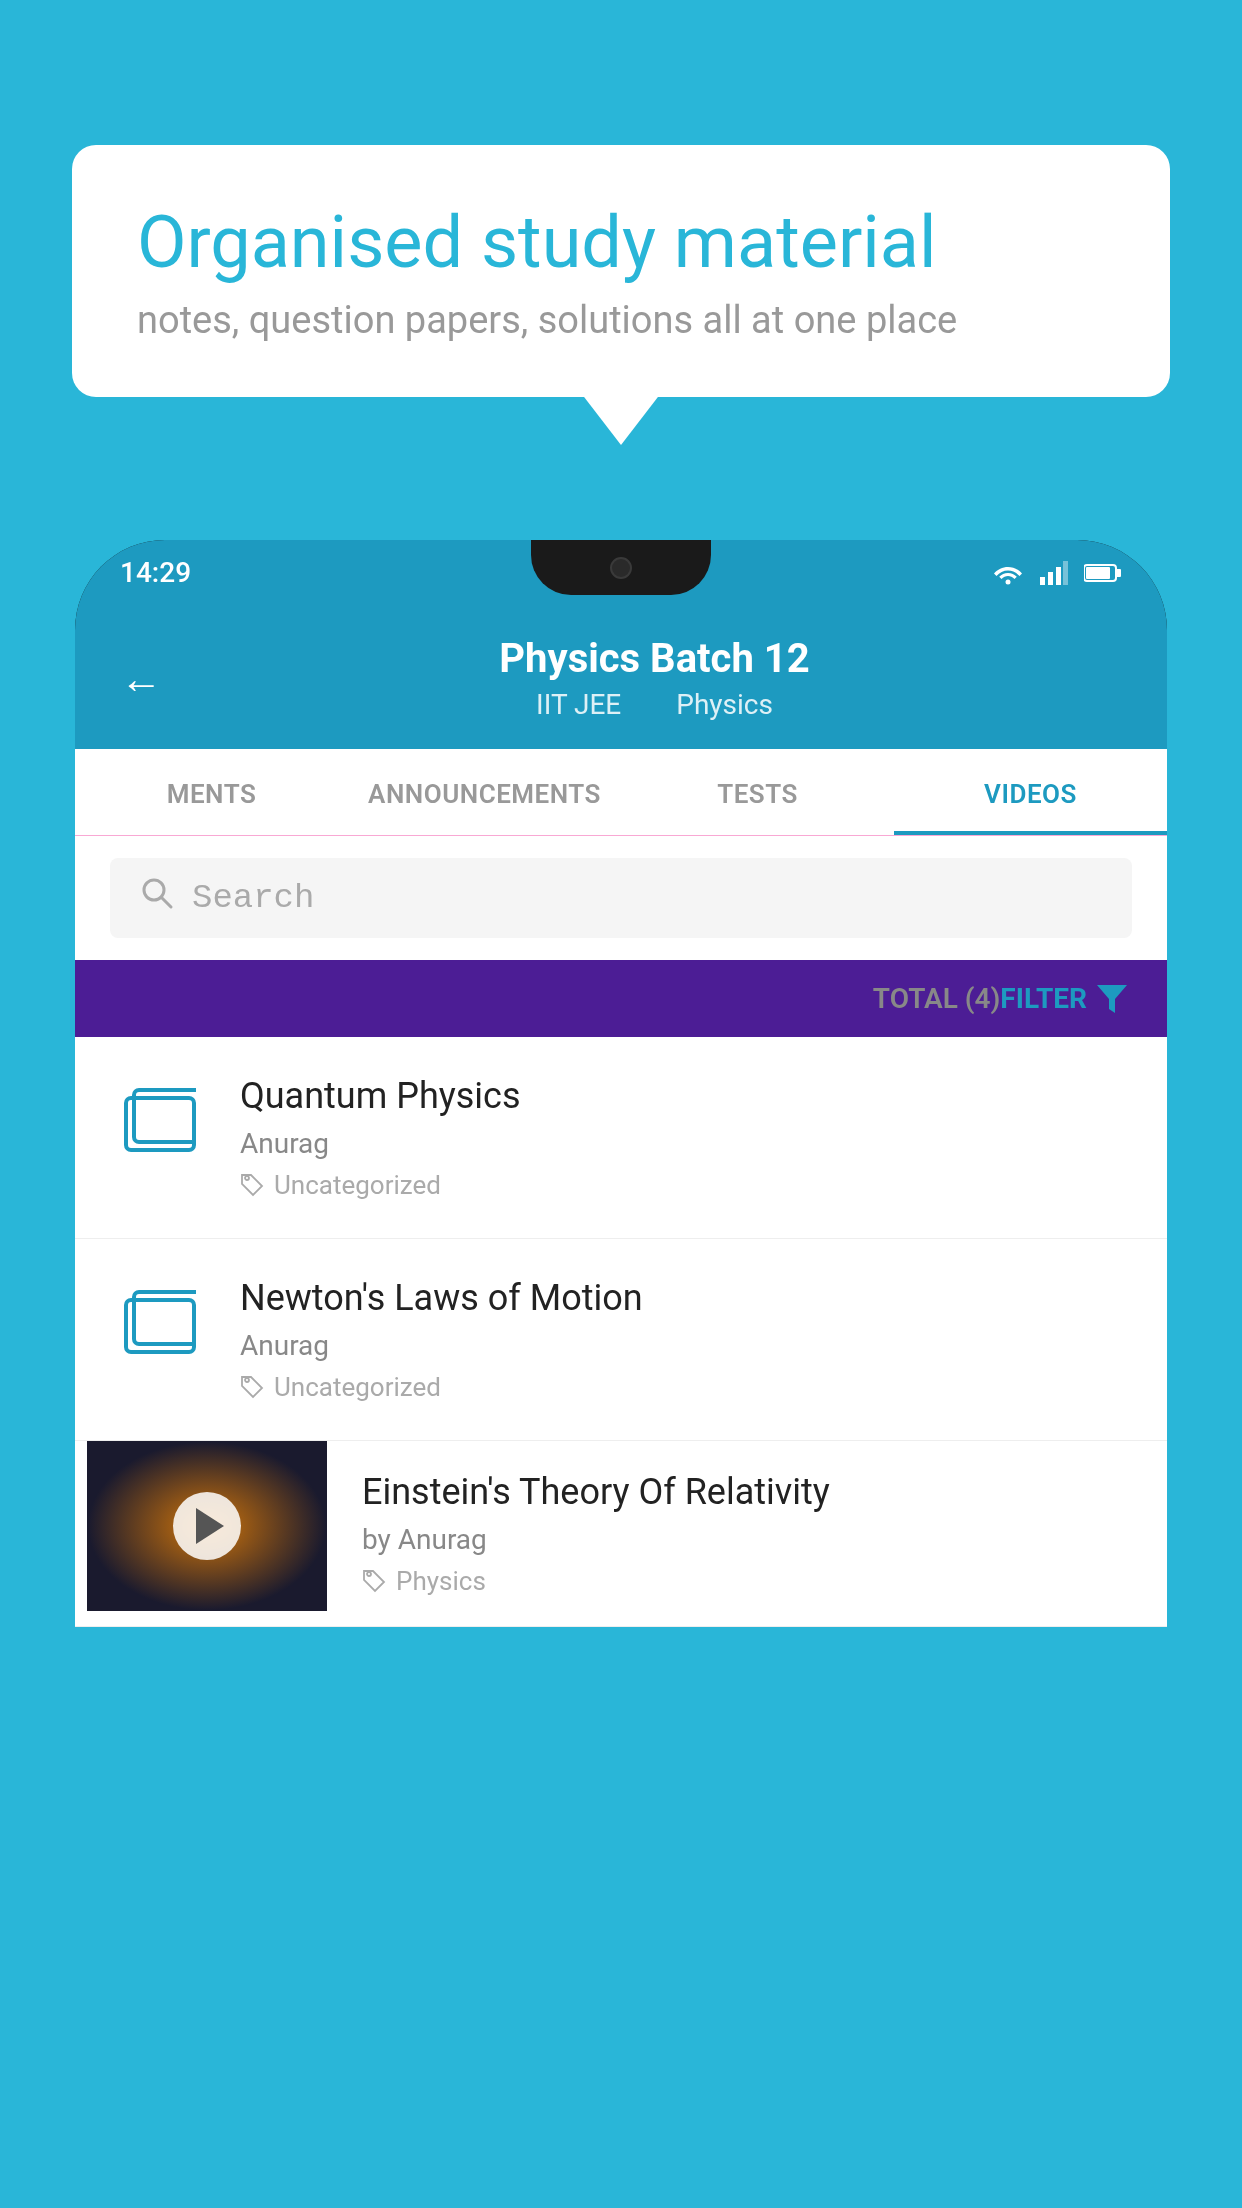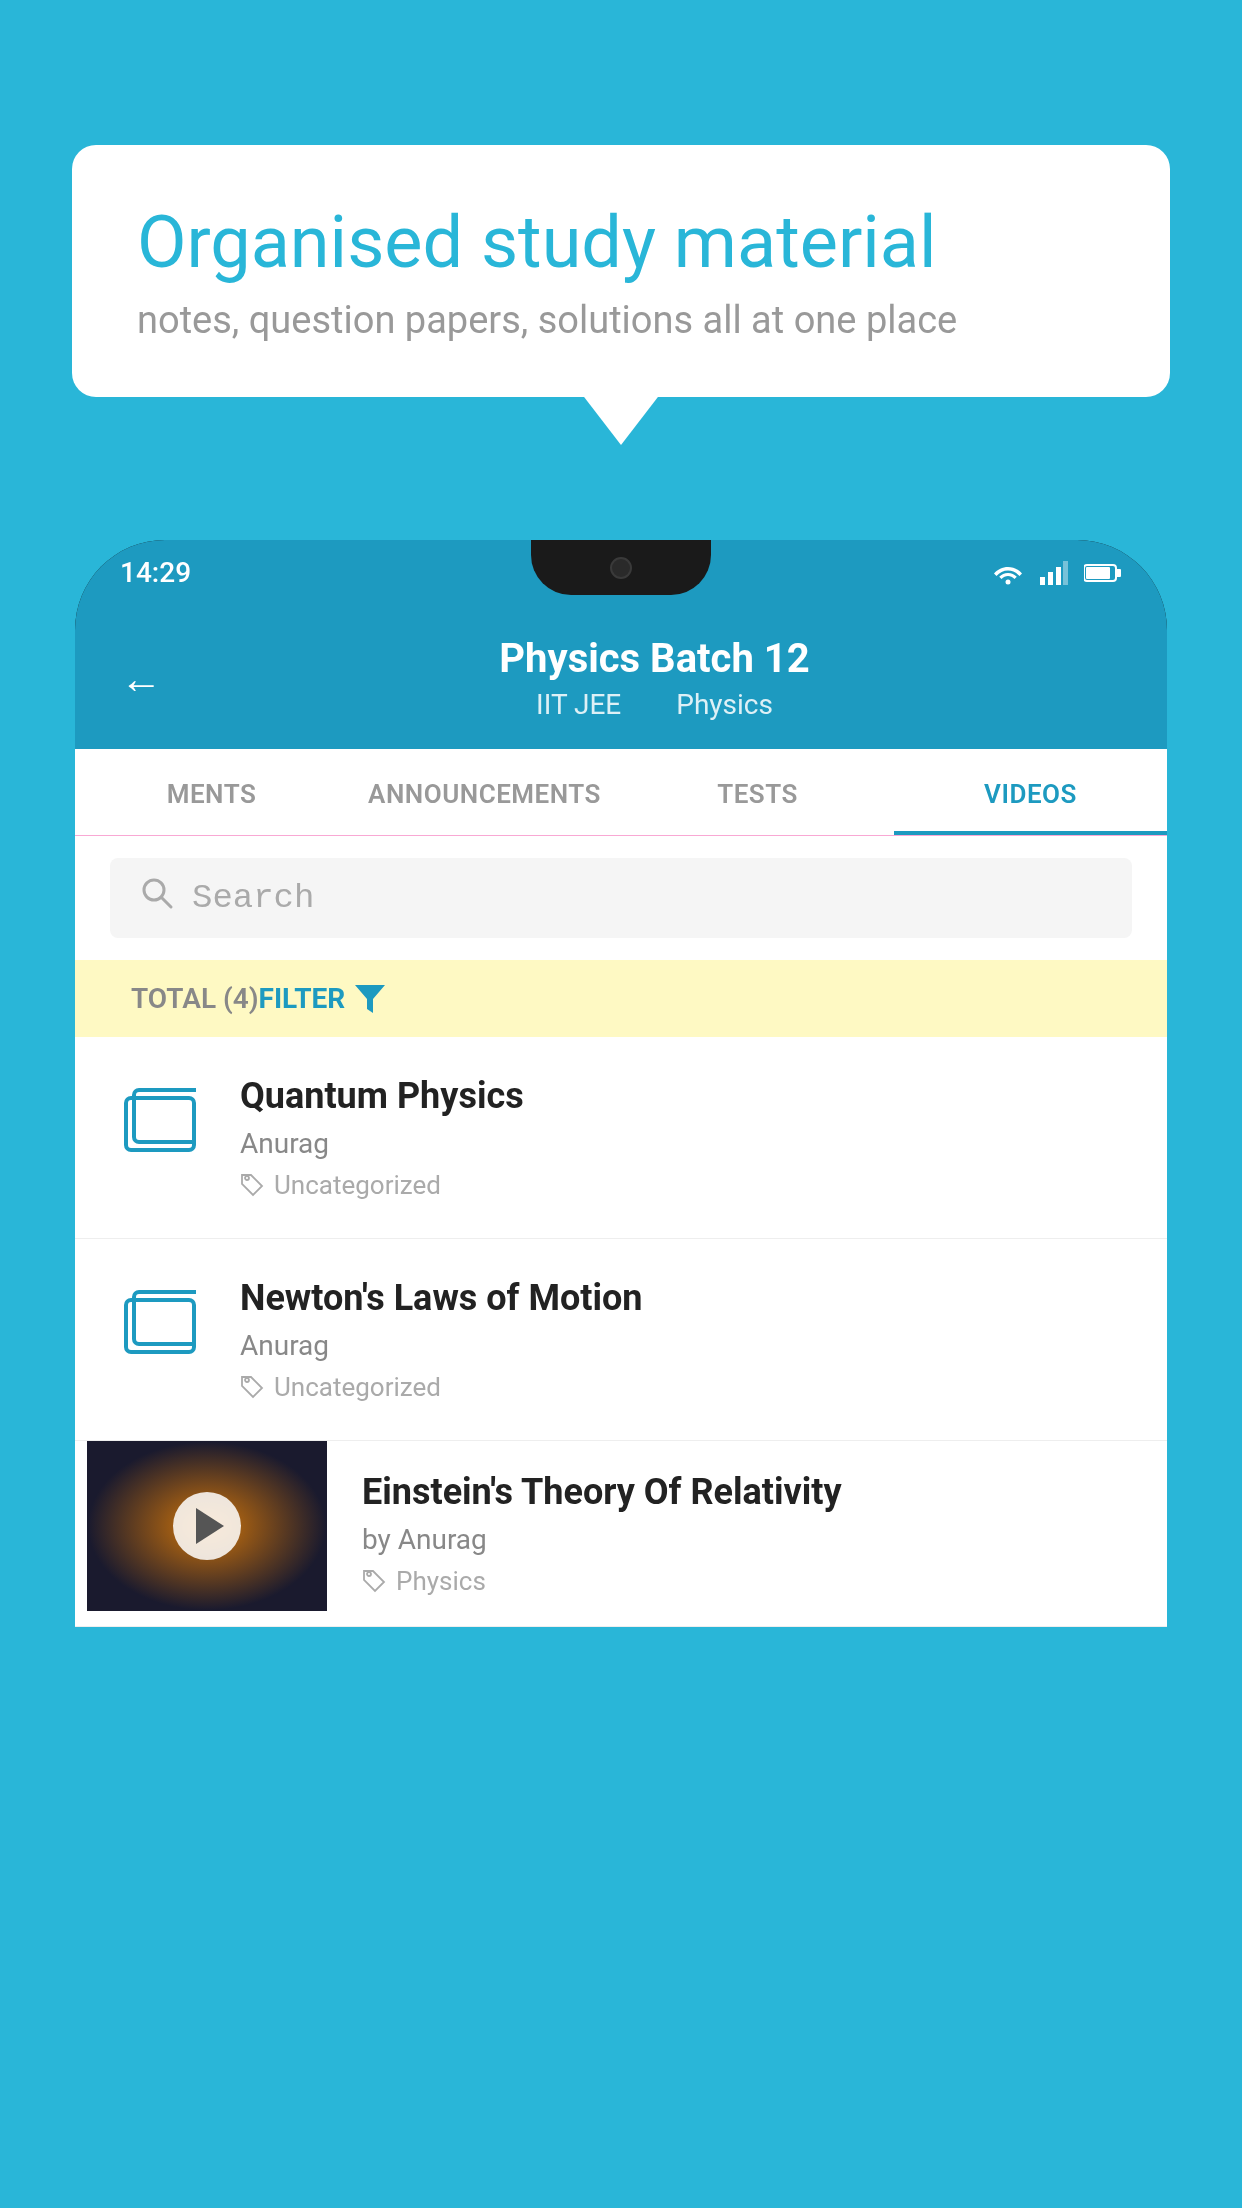--- a/index.html
+++ b/index.html
@@ -214,24 +214,24 @@
       font-size: 34px;
     }
 
     .search-placeholder {
       color: #aaa;
       font-size: 34px;
     }
 
     
     .filter-bar {
-      background: #fef9c3;
-      padding: 22px 56px;
-      display: flex;
-      justify-content: flex-start;
+      background: #4c1d95;
+      padding: 22px 40px;
+      display: flex;
+      justify-content: flex-end;
       align-items: center;
     }
 
     .total-label {
       color: #888;
       font-size: 28px;
       font-weight: 600;
     }
 
     .filter-btn {
@@ -266,21 +266,21 @@
       align-items: center;
       justify-content: center;
     }
 
     .item-text {
       flex: 1;
     }
 
     .item-title {
       font-size: 36px;
-      font-weight: 700;
+      font-weight: 400;
       color: #222;
       margin-bottom: 10px;
     }
 
     .item-author {
       font-size: 28px;
       color: #888;
       margin-bottom: 10px;
     }
 

